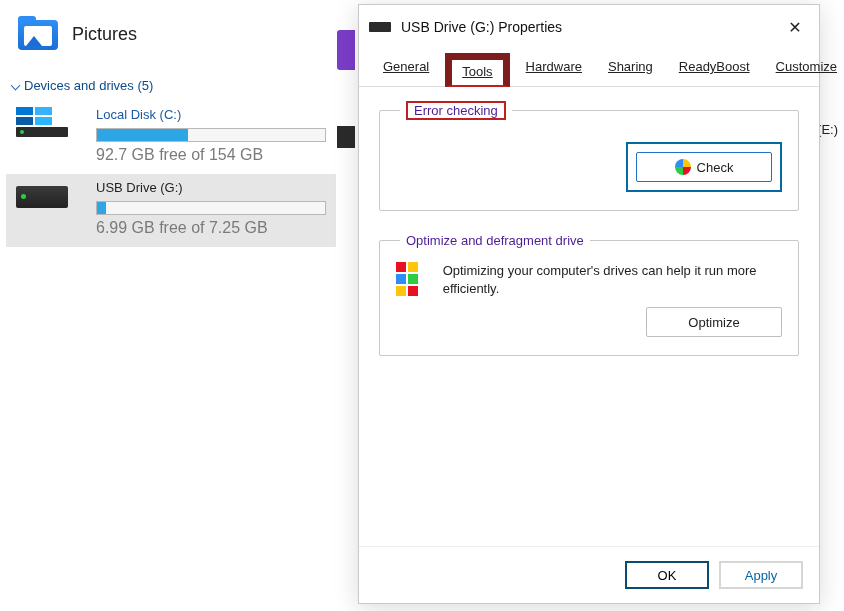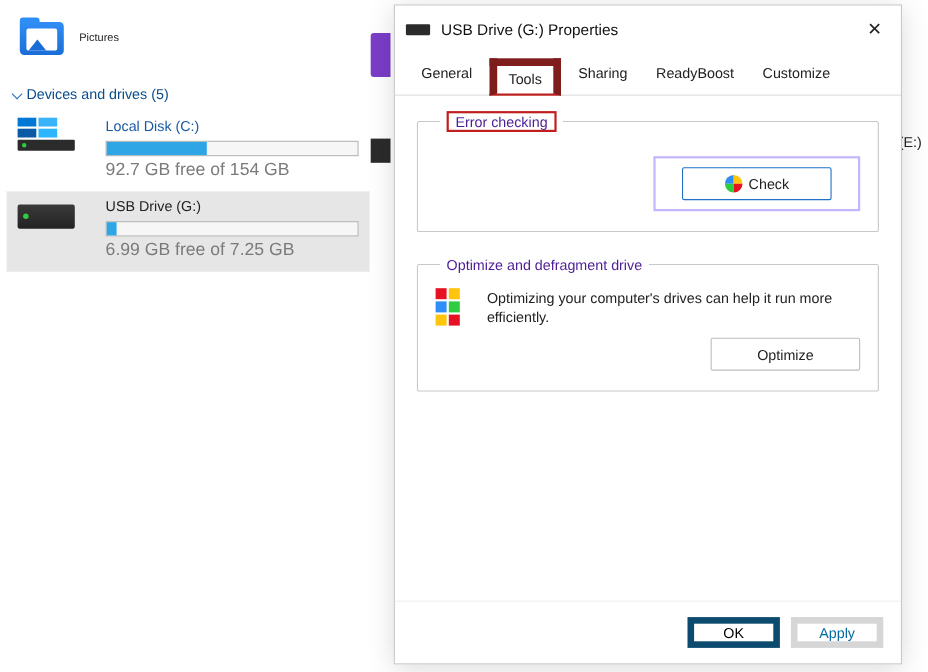--- a/index.html
+++ b/index.html
@@ -59,21 +59,21 @@
     }
     .pictures-icon .mountain {
       position: absolute;
       left: 10px; bottom: 6px;
       width: 0; height: 0;
       border-left: 8px solid transparent;
       border-right: 8px solid transparent;
       border-bottom: 10px solid #1a6dd6;
     }
     .pictures-label {
-      font-size: 10px;
+      font-size: 18px;
       color: #222;
     }
 
     .section-header {
       display: flex;
       align-items: center;
       gap: 4px;
       padding: 18px 0 8px 4px;
       color: #0a4b8a;
       font-size: 14px;
@@ -248,20 +248,21 @@
       gap: 6px;
       padding: 0 14px;
       margin-top: 6px;
       border-bottom: 1px solid #ddd;
     }
     .tab {
       padding: 6px 10px 8px;
       color: #222;
       cursor: pointer;
       font-size: 13px;
+      text-decoration: underline;
     }
     .tab.active {
       border: 7px solid #7f1d1d;
       border-bottom: 2px solid #c01f1f;
       padding: 4px 10px 6px;
       margin-bottom: -1px;
     }
 
     .dialog-body {
       flex: 1;
@@ -324,22 +325,22 @@
       cursor: pointer;
       font-size: 13px;
       color: #222;
       border-radius: 2px;
     }
     .btnbox.plain {
       border-color: #bdbdbd;
     }
     .check-wrap {
       display:inline-block;
-      border: 2px solid #c4b5fd;
-      padding: 8px 24px;
+      border: 2px solid #0369a1;
+      padding: 8px 8px;
     }
     .shield-icon {
       width: 16px; height: 16px;
       position: relative;
     }
     .shield-icon .q {
       position: absolute;
       width: 8px; height: 8px;
     }
     .shield-icon .q1 { left:0; top:0; background:#2f8ef5; border-top-left-radius:8px;}
@@ -367,21 +368,21 @@
     .dialog-footer {
       border-top: 1px solid #eee;
       padding: 14px 16px;
       display: flex;
       justify-content: flex-end;
       gap: 10px;
     }
     .dlg-btn {
       min-width: 84px;
       height: 28px;
-      border: 6px solid #0c4a6e;
+      border: 2px solid #0c4a6e;
       background: #fff;
       cursor: pointer;
       font-size: 13px;
     }
     .dlg-btn.disabled {
       color: #0369a1;
       border-color: #d6d6d6;
       cursor: default;
     }
   </style>
@@ -447,20 +448,21 @@
     <div class="drive-mini"></div>
     <div class="title">USB Drive (G:) Properties</div>
     <div class="close-btn">
       <span class="close-x">✕</span>
     </div>
   </div>
 
   <div class="tabs">
     <div class="tab">General</div>
     <div class="tab active">Tools</div>
+    <div class="tab">Hardware</div>
     <div class="tab">Sharing</div>
     <div class="tab">ReadyBoost</div>
     <div class="tab">Customize</div>
   </div>
 
   <div class="dialog-body">
 
     <fieldset class="groupbox">
       <legend>
         <span class="legend-highlight">Error checking</span>

